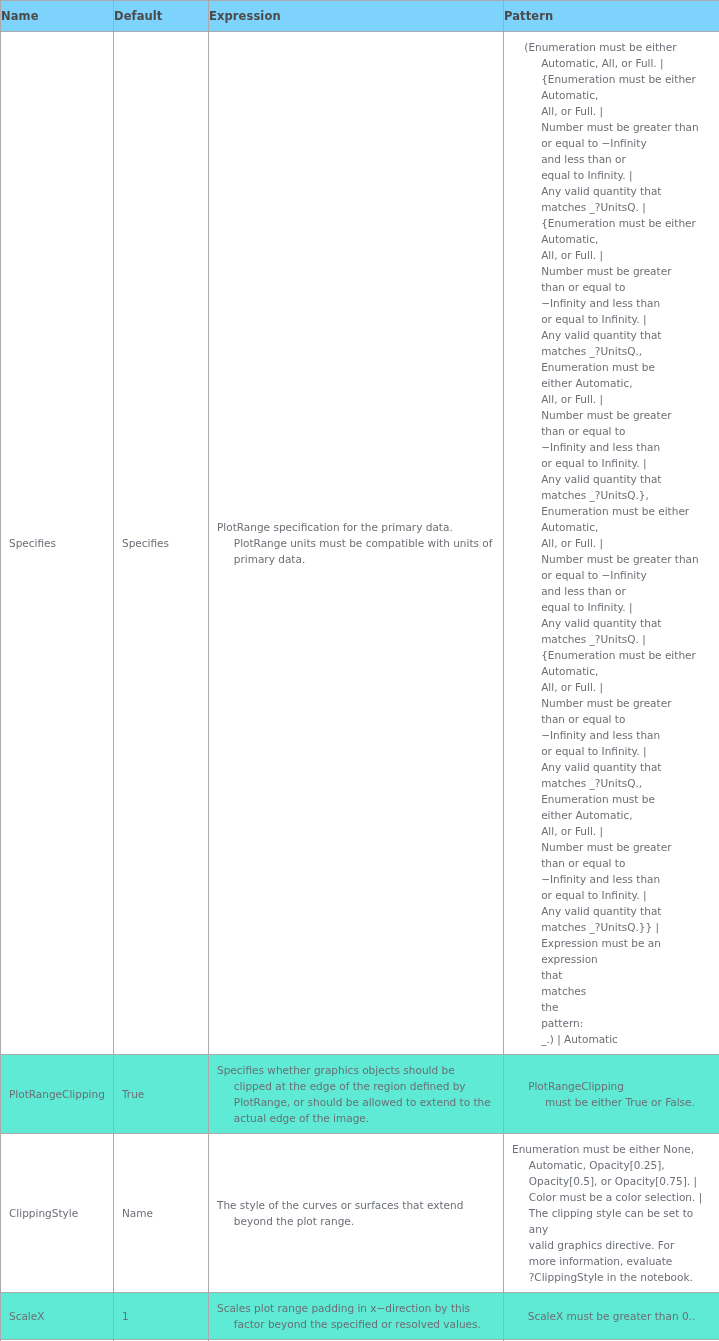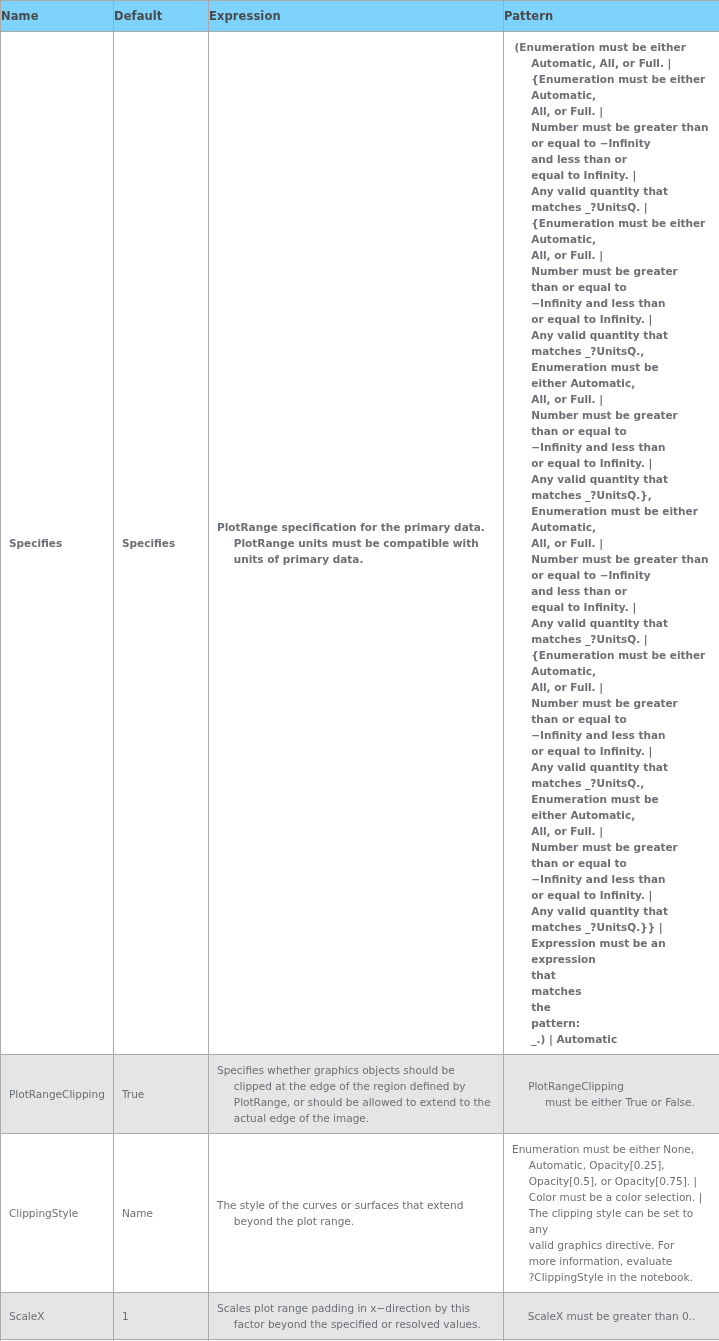--- a/index.html
+++ b/index.html
@@ -41,21 +41,21 @@
     text-align: left;
     height: 30px;
     padding: 0 8px;
     letter-spacing: 0.1px;
     border-top: 1px solid #9a9a9a;
     border-bottom: 1px solid #9a9a9a;
   }
 
   
   tbody tr.row-plain  > td { background: #ffffff; }
-  tbody tr.row-shaded > td { background: #e5e5e5; }
+  tbody tr.row-shaded > td { background: #5eead4; }
 
   tbody td {
     color: #6b6f76;
     font-size: 10.5px;
     line-height: 16px;
   }
 
   .cell-pad {
     padding: 7px 8px;
   }
@@ -82,21 +82,21 @@
 
   td.pattern .wrap-block {
     white-space: pre-line;
   }
 
   td.desc .wrap-block {
     white-space: pre-line;
   }
 
   
-  tr.row-plotrange > td { vertical-align: middle; font-weight: bold; }
+  tr.row-plotrange > td { vertical-align: middle; }
 </style>
 </head>
 <body>
 
 <table class="options-table">
   <colgroup>
     <col class="c-name">
     <col class="c-default">
     <col class="c-desc">
     <col class="c-pattern">

